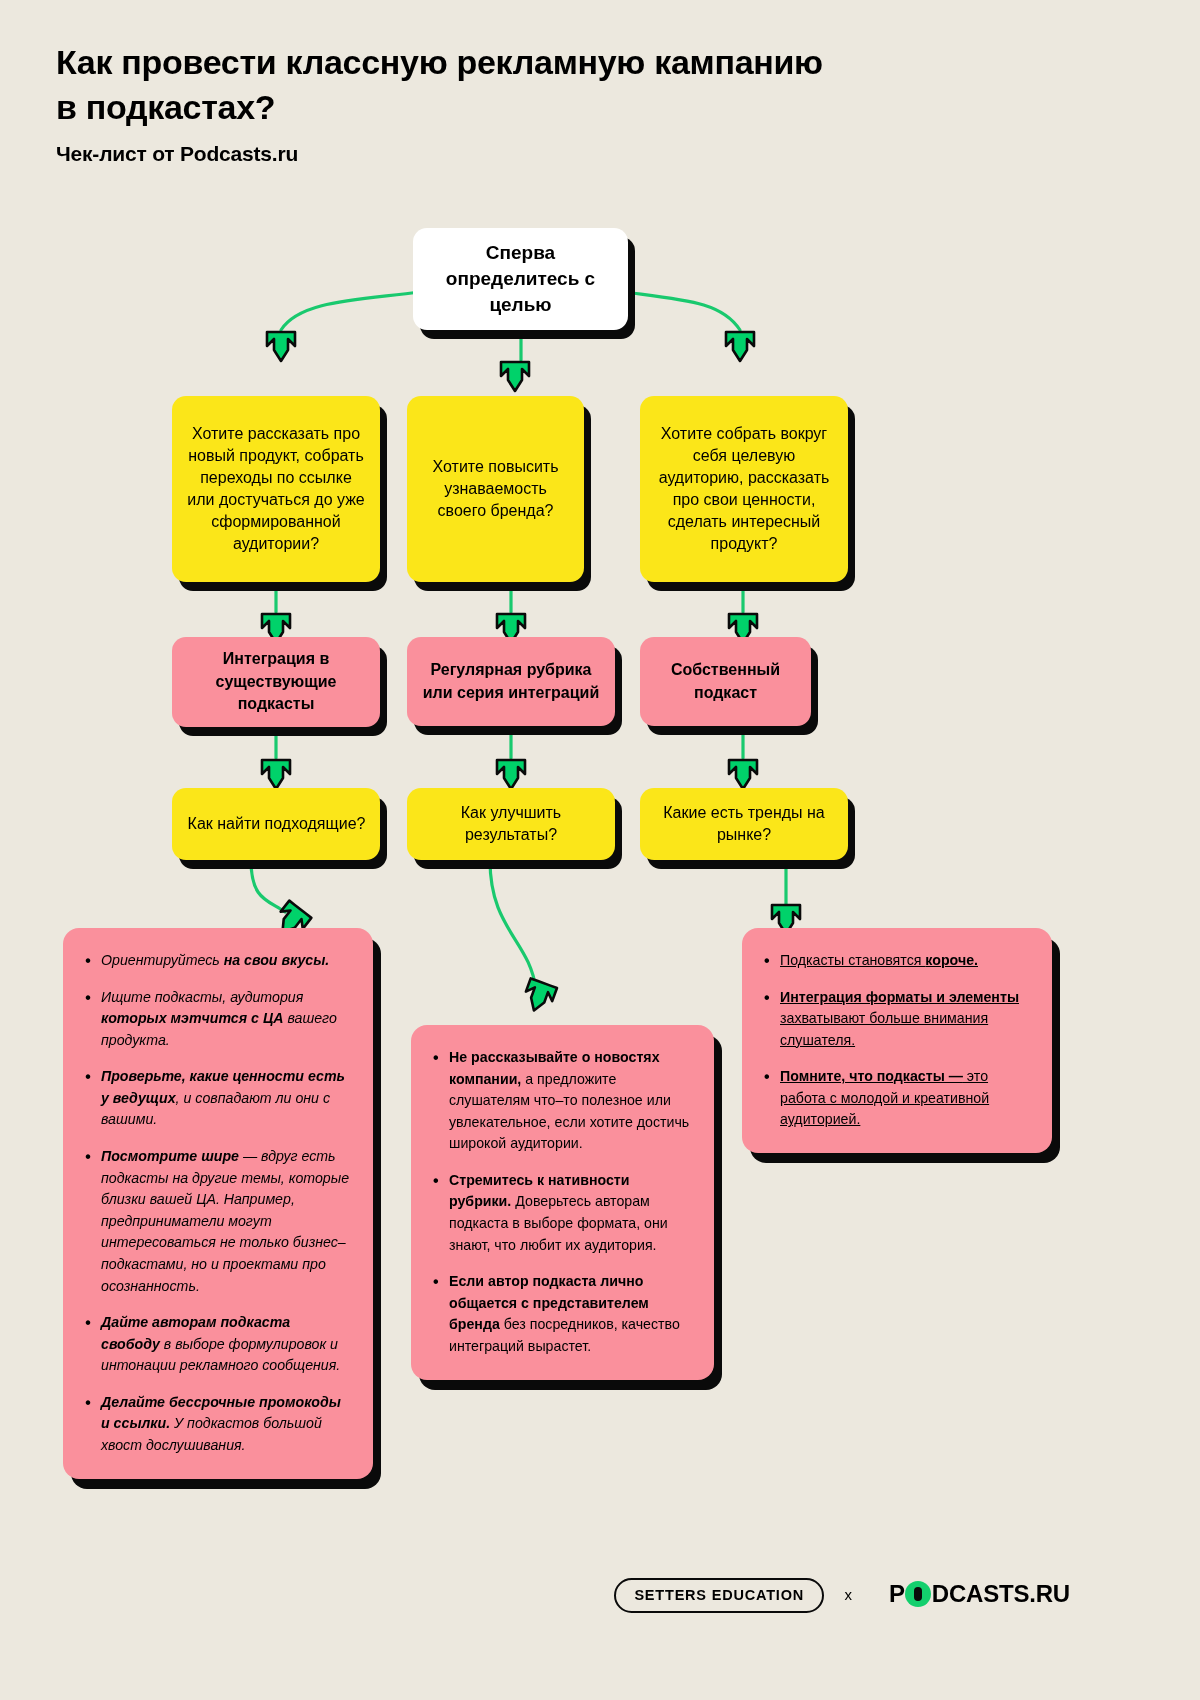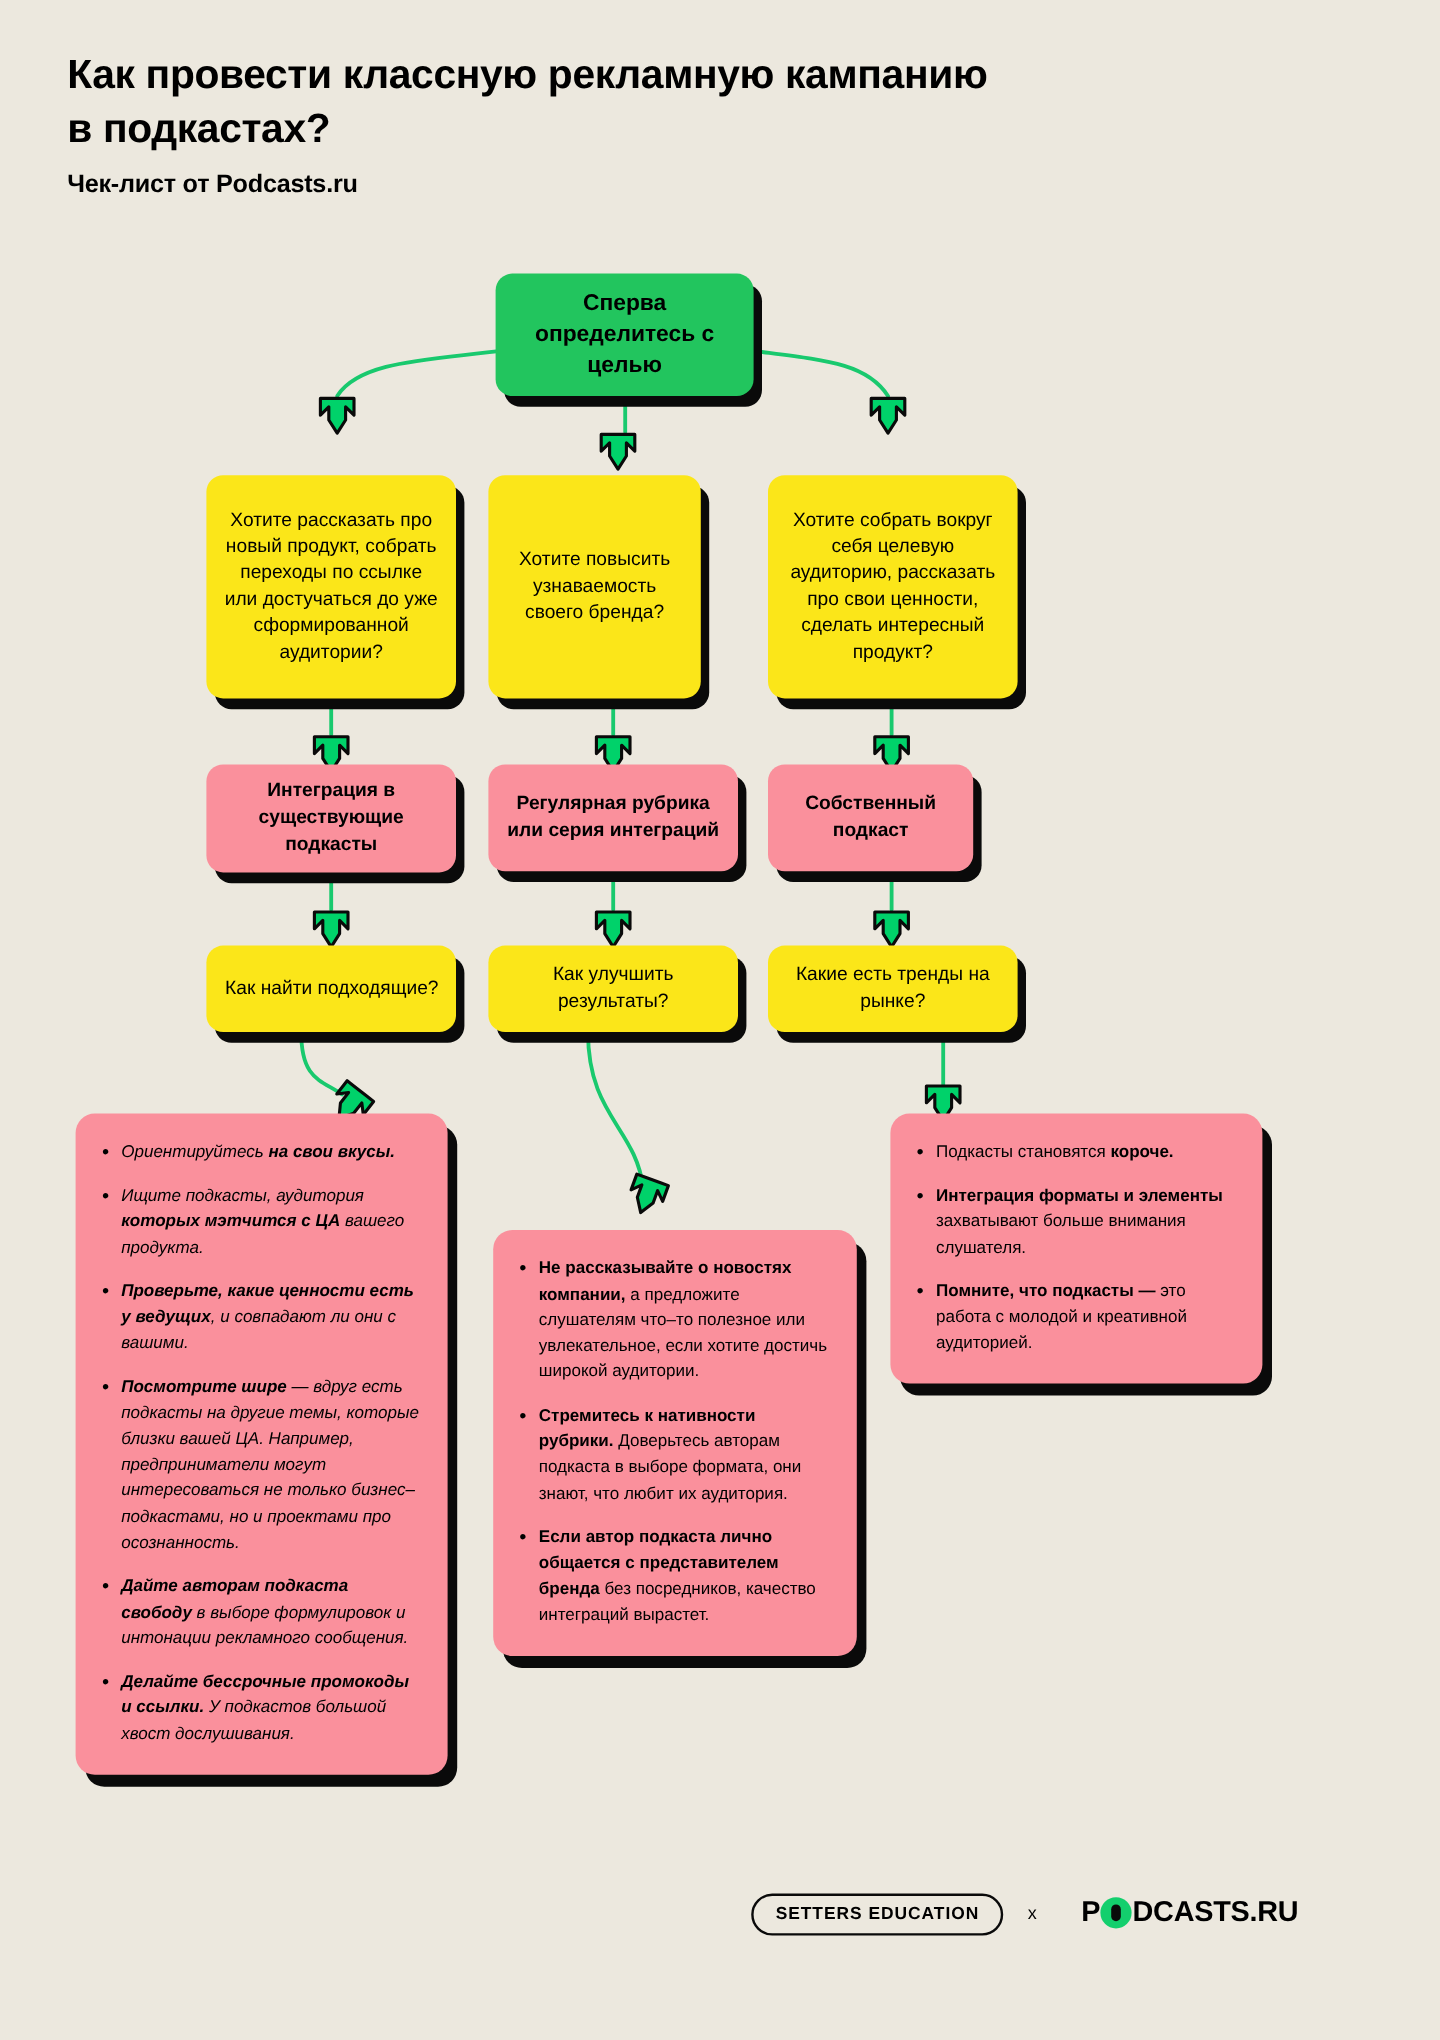--- a/index.html
+++ b/index.html
@@ -25,21 +25,21 @@
 
   
   .node {
     position: absolute;
     border-radius: 14px;
     display: flex; align-items: center; justify-content: center;
     text-align: center;
     box-shadow: 7px 9px 0 0 #0a0a0a;
     padding: 10px 14px;
   }
-  .node.green  { background: #22c55e; }
+  .node.green  { background: #ffffff; }
   .node.yellow { background: #fbe619; }
   .node.pink   { background: #fa909c; }
 
   .node-text { font-size: 16px; line-height: 1.38; font-weight: 400; }
   .node.green .node-text  { font-size: 19px; font-weight: 700; line-height: 1.36; }
   .node.pink  .node-text  { font-size: 16px;  font-weight: 700; line-height: 1.4; }
 
   
   .listcard {
     position: absolute;
@@ -65,21 +65,21 @@
   .listcard b { font-weight: 700; }
 
   
   #arrows {
     position: absolute; left: 0; top: 0;
     width: 1200px; height: 1700px;
     pointer-events: none;
   }
 
   
-  .footer { position: absolute; left: 12px; top: 1578px; width: 1126px; height: 60px; }
+  .footer { position: absolute; left: 0; top: 1578px; width: 1126px; height: 60px; }
   .badge-setters {
     position: absolute; right: 302px; top: 0;
     border: 2px solid #0a0a0a; border-radius: 999px;
     padding: 7px 18px 8px;
     font-size: 14.5px; font-weight: 700; letter-spacing: 0.8px;
   }
   .badge-x {
     position: absolute; right: 274px; top: 8px;
     font-size: 15px; font-weight: 400;
   }
@@ -205,21 +205,21 @@
   <div class="node yellow" style="left:172px; top:788px; width:208px; height:72px;padding-left:15px;">
     <span class="node-text">Как найти подходящие?</span>
   </div>
   <div class="node yellow" style="left:407px; top:788px; width:208px; height:72px;">
     <span class="node-text">Как улучшить результаты?</span>
   </div>
   <div class="node yellow" style="left:640px; top:788px; width:208px; height:72px;">
     <span class="node-text">Какие есть тренды на рынке?</span>
   </div>
 
-  <div class="listcard" style="left:742px; top:928px; width:310px;">
+  <div class="listcard" style="left:742px; top:928px; width:310px;text-decoration:underline;">
     <ul>
         <li><span>Подкасты становятся </span><b>короче.</b></li>
         <li><b>Интеграция форматы и элементы</b><span> захватывают больше внимания слушателя.</span></li>
         <li><b>Помните, что подкасты —</b><span> это работа с молодой и креативной аудиторией.</span></li>
       </ul>
   </div>
 
   <div class="listcard" style="left:63px; top:928px; width:310px;font-style:italic;">
     <ul>
         <li><span>Ориентируйтесь </span><b>на свои вкусы.</b></li>

